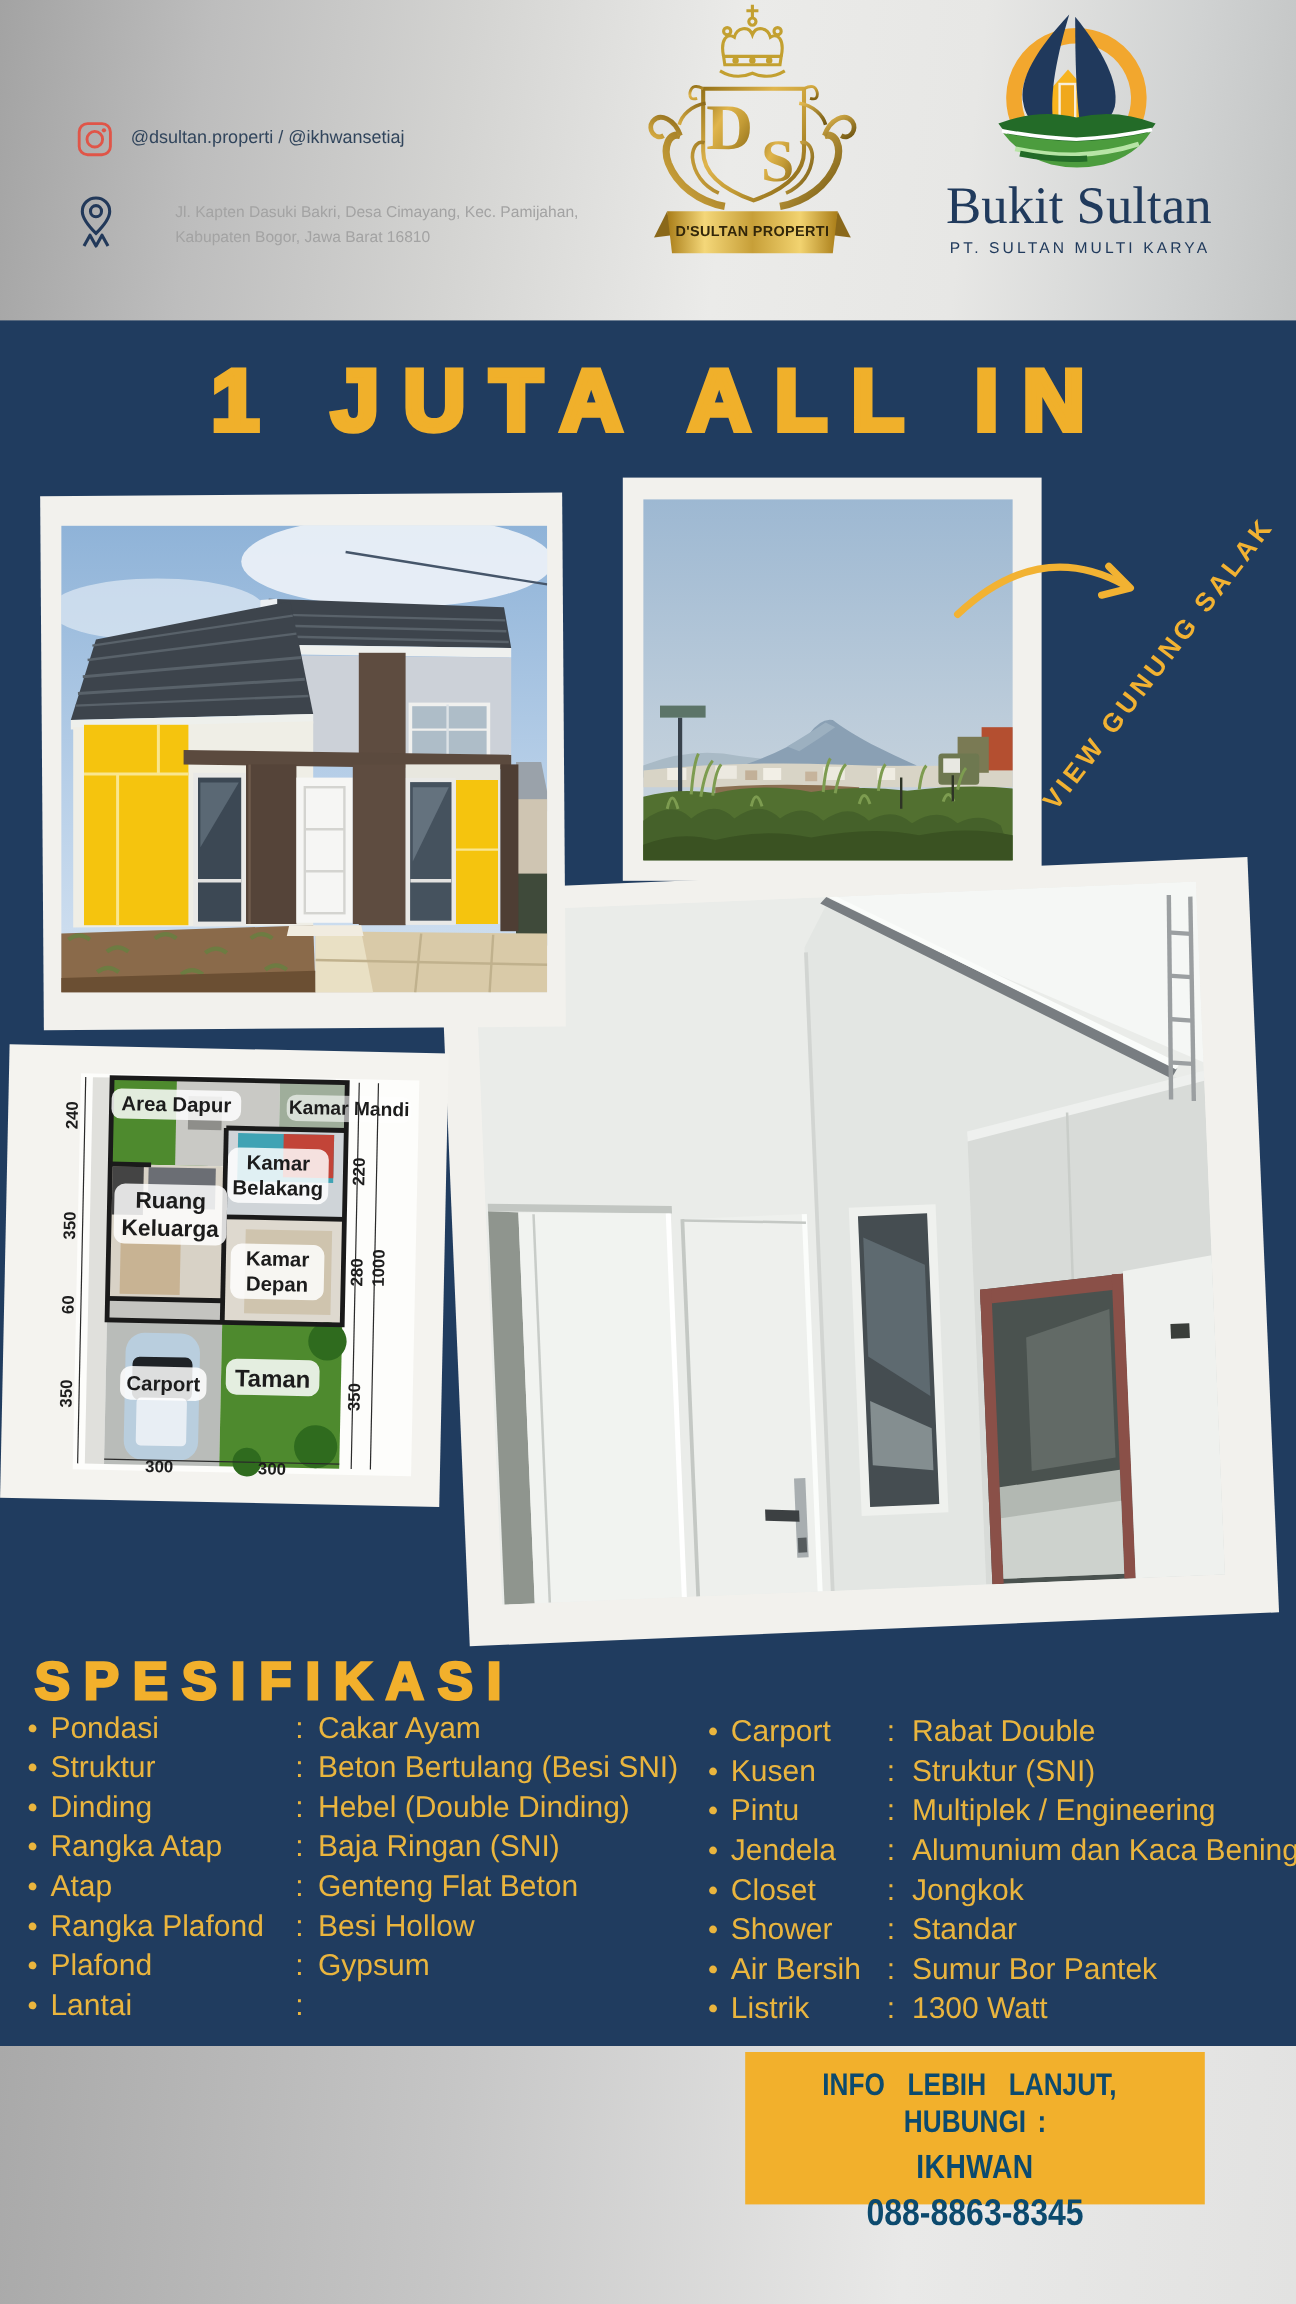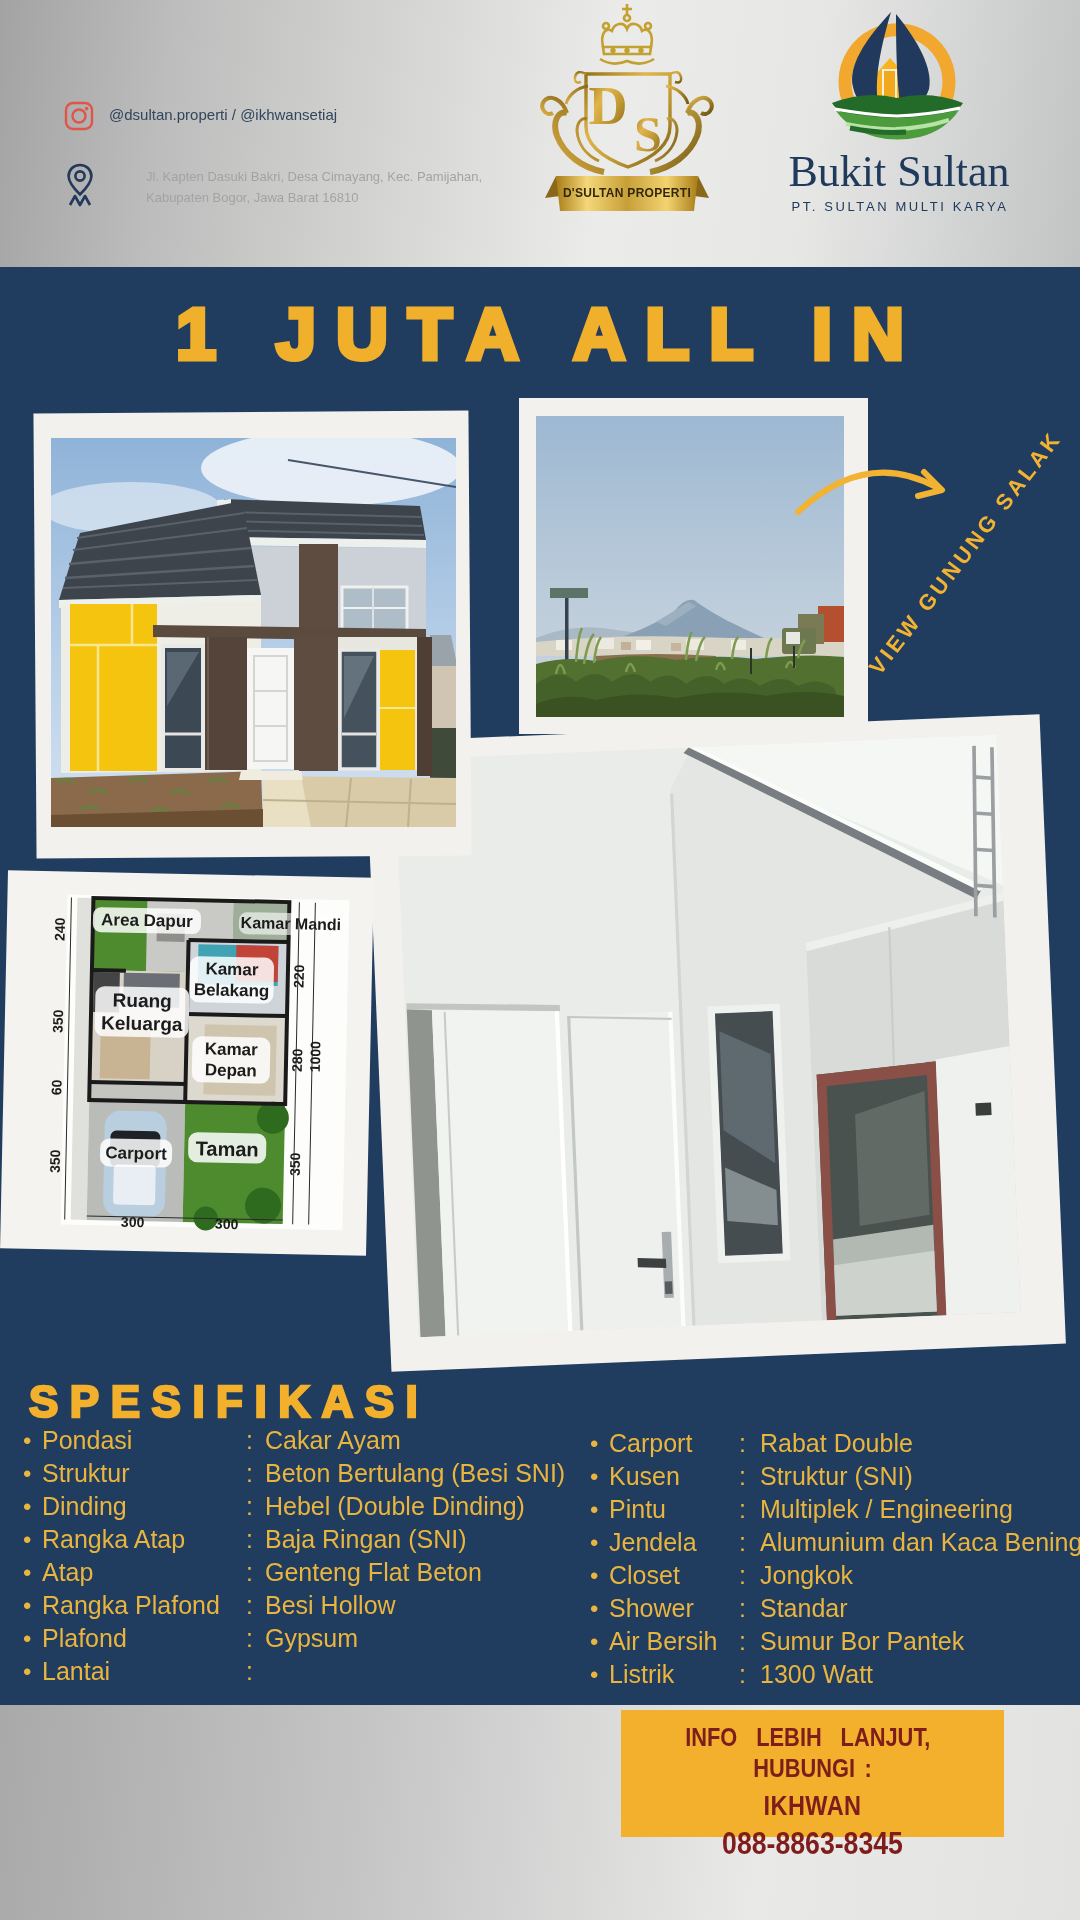--- a/index.html
+++ b/index.html
@@ -521,19 +521,19 @@
     <div class="row">
         <span class="b">•</span>
         <span class="lab2">Listrik</span>
         <span class="col2">:</span>
         <span>1300 Watt</span>
       </div>
   </div>
 
   <div class="abs" style="left:0;top:1705px;width:1080px;height:215px;background:linear-gradient(95deg,#a9a9a9 0%,#c6c6c6 35%,#e9e9e8 70%,#e2e2e1 100%);"></div>
 
-  <div class="abs" style="left:621px;top:1710px;width:383px;height:127px;background:#f2b02c;color:#7f1d1d;text-align:center;">
+  <div class="abs" style="left:621px;top:1710px;width:383px;height:127px;background:#f2b02c;color:#0c4a6e;text-align:center;">
     <div style="margin-top:12px;font-size:26px;font-weight:bold;letter-spacing:0px;word-spacing:4px;transform:scaleX(0.84);">INFO&nbsp; LEBIH&nbsp; LANJUT,&nbsp; HUBUNGI :</div>
     <div style="margin-top:6px;font-size:28px;font-weight:bold;letter-spacing:0.5px;transform:scaleX(0.84);">IKHWAN</div>
     <div style="margin-top:4px;font-size:31px;font-weight:bold;transform:scaleX(0.86);">088-8863-8345</div>
   </div>
 
 </div>
 
 </body></html>

